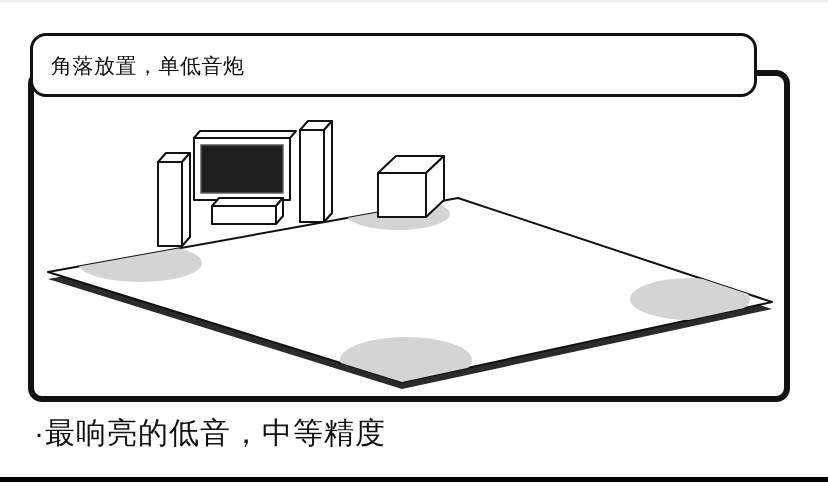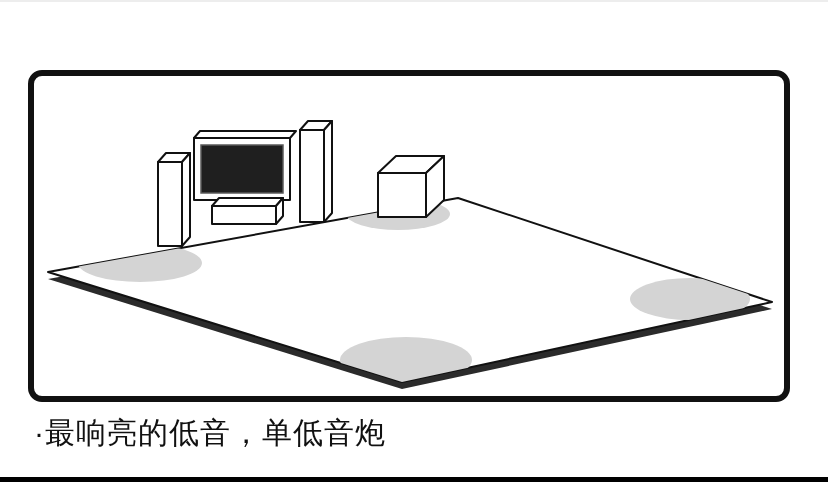--- a/index.html
+++ b/index.html
@@ -48,20 +48,23 @@
 </style>
 </head>
 <body>
 
 <div class="page">
 
   <div class="top-hairline"></div>
 
   <div class="frame"></div>
 
+  <div class="bubble">
+    <span class="bubble-text">角落放置，单低音炮</span>
+  </div>
 
   <svg class="room" width="828" height="486" viewBox="0 0 828 486">
     <defs>
       <clipPath id="floorClip">
         <polygon points="48,272 458,198 772,302 402,382"></polygon>
       </clipPath>
     </defs>
 
     <g>
       <polygon class="noline" points="48,279 458,205 772,309 402,389" fill="#2b2b2b"></polygon>
@@ -99,17 +102,17 @@
       <rect class="ink" x="300" y="130" width="24" height="92"></rect>
     </g>
 
     <g>
       <polygon class="ink" points="378,173 396,156 444,156 426,173"></polygon>
       <polygon class="ink" points="426,173 444,156 444,200 426,217"></polygon>
       <rect class="ink" x="378" y="173" width="48" height="44"></rect>
     </g>
   </svg>
 
-  <div class="caption">·最响亮的低音，单低音炮</div>
+  <div class="caption">·最响亮的低音，中等精度</div>
 
   <div class="bottom-rule"></div>
 
 </div>
 
 </body></html>

